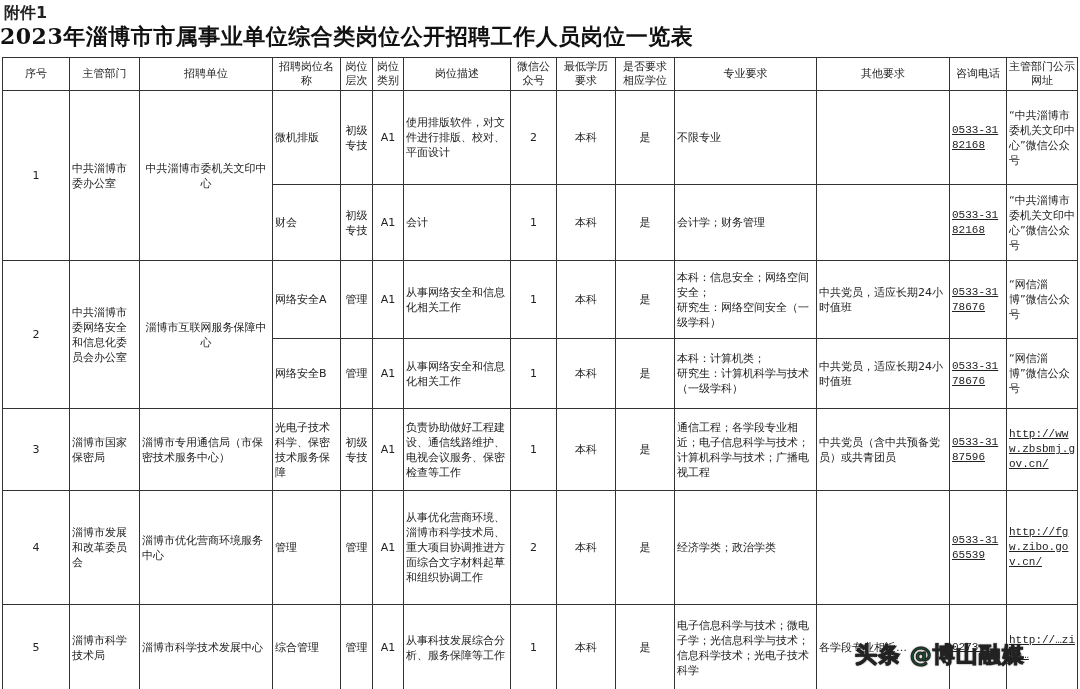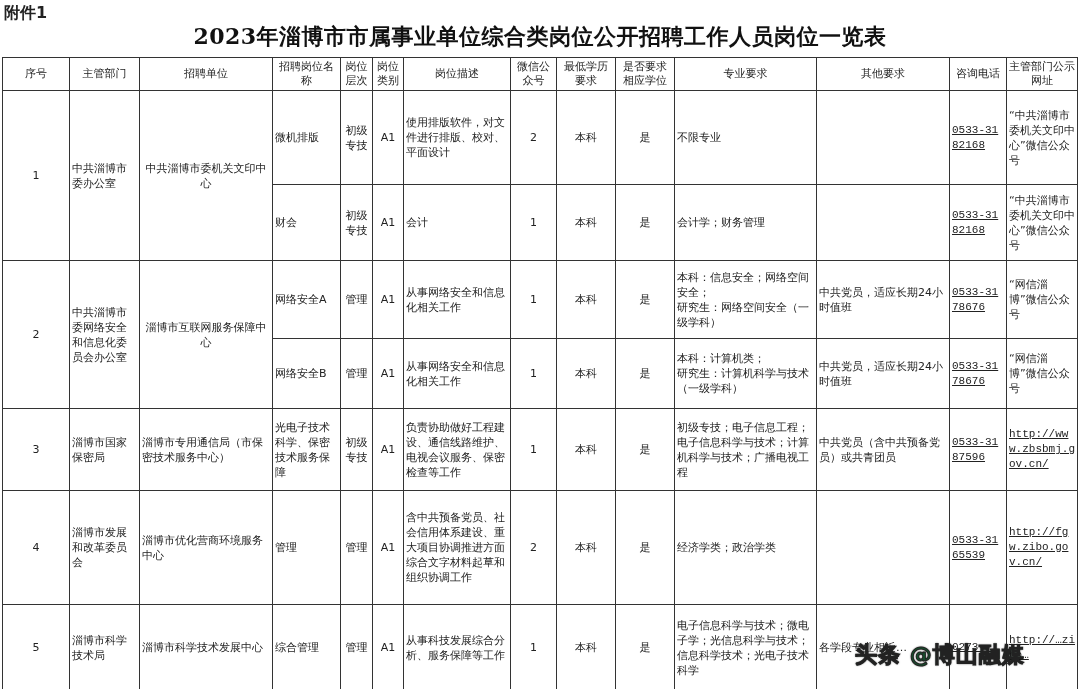--- a/index.html
+++ b/index.html
@@ -1,19 +1,19 @@
 <!DOCTYPE html>
 <html><head>
 <meta charset="utf-8">
 <style>
   html, body { margin:0; padding:0; background:#ffffff; }
   body { width:1080px; height:689px; overflow:hidden; position:relative;
          font-family:"DejaVu Sans", "Liberation Sans", sans-serif; color:#111; }
   .attach { position:absolute; left:4px; top:3px; font-size:16px; font-weight:bold; color:#222; }
-  .title { position:absolute; left:0; top:22px; width:1080px; text-align:center;
+  .title { position:absolute; left:0; top:22px; width:1080px; text-align:left;
            font-family:"DejaVu Serif", "Liberation Serif", serif; font-weight:bold;
            font-size:22px; letter-spacing:0.5px; color:#111; }
   table.grid { position:absolute; left:2px; top:57px; border-collapse:collapse;
                table-layout:fixed; width:1075px; }
   table.grid td, table.grid th { border:1.5px solid #333; font-size:11px; line-height:15px;
                padding:1px 2px; vertical-align:middle; font-weight:normal; color:#222;
                word-break:break-all; }
   table.grid th { text-align:center; height:30px; font-size:11px; line-height:14px; }
   .c { text-align:center; }
   .l { text-align:left; }
@@ -131,34 +131,34 @@
       <td class="c">3</td>
       <td class="l">淄博市国家保密局</td>
       <td class="l">淄博市专用通信局（市保密技术服务中心）</td>
       <td class="l">光电子技术科学、保密技术服务保障</td>
       <td class="c">初级专技</td>
       <td class="c">A1</td>
       <td class="l">负责协助做好工程建设、通信线路维护、电视会议服务、保密检查等工作</td>
       <td class="c">1</td>
       <td class="c">本科</td>
       <td class="c">是</td>
-      <td class="l">初级专技；电子信息工程；电子信息科学与技术；计算机科学与技术；广播电视工程</td>
+      <td class="l">通信工程；各学段专业相近；电子信息科学与技术；计算机科学与技术；广播电视工程</td>
       <td class="l">中共党员（含中共预备党员）或共青团员</td>
       <td class="l mono">0533-3187596</td>
       <td class="l mono">http://www.zbsbmj.gov.cn/</td>
     </tr>
 
     <tr style="height:114px">
       <td class="c">4</td>
       <td class="l">淄博市发展和改革委员会</td>
       <td class="l">淄博市优化营商环境服务中心</td>
       <td class="l">管理</td>
       <td class="c">管理</td>
       <td class="c">A1</td>
-      <td class="l">含中共预备党员、社会信用体系建设、重大项目协调推进方面综合文字材料起草和组织协调工作</td>
+      <td class="l">从事优化营商环境、淄博市科学技术局、重大项目协调推进方面综合文字材料起草和组织协调工作</td>
       <td class="c">2</td>
       <td class="c">本科</td>
       <td class="c">是</td>
       <td class="l">经济学类；政治学类</td>
       <td class="l"></td>
       <td class="l mono">0533-3165539</td>
       <td class="l mono">http://fgw.zibo.gov.cn/</td>
     </tr>
 
     <tr style="height:86px">

